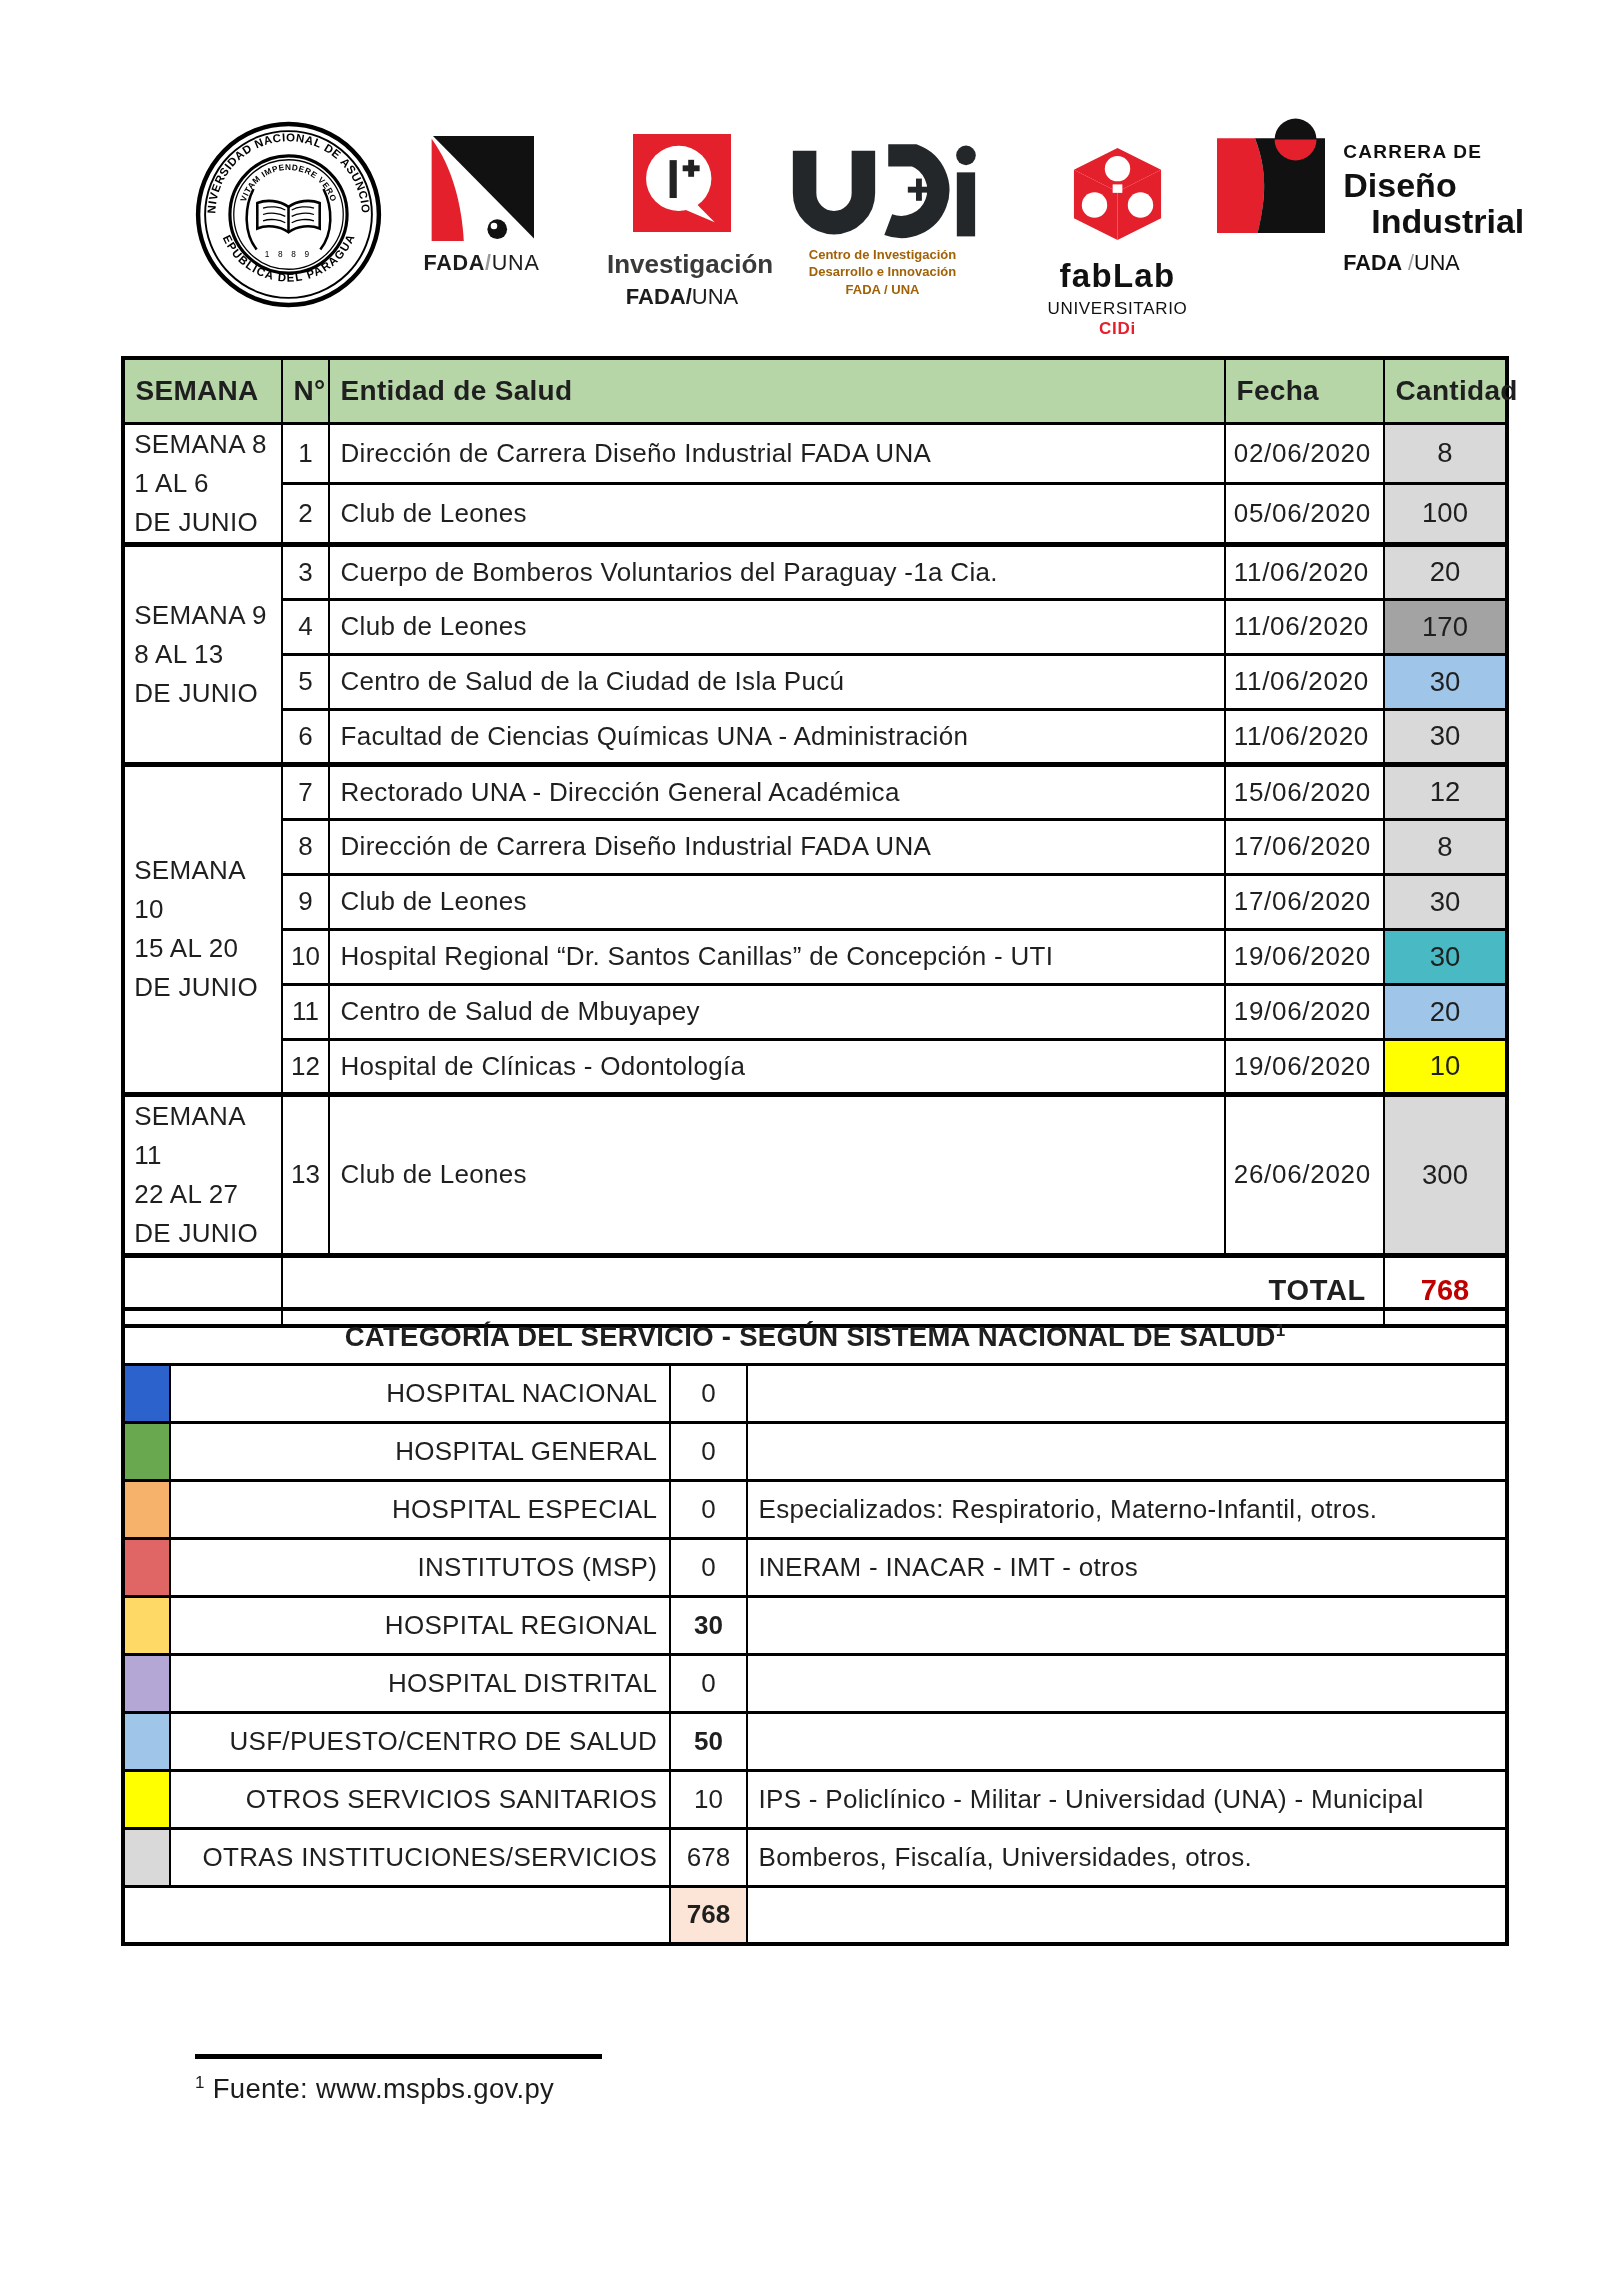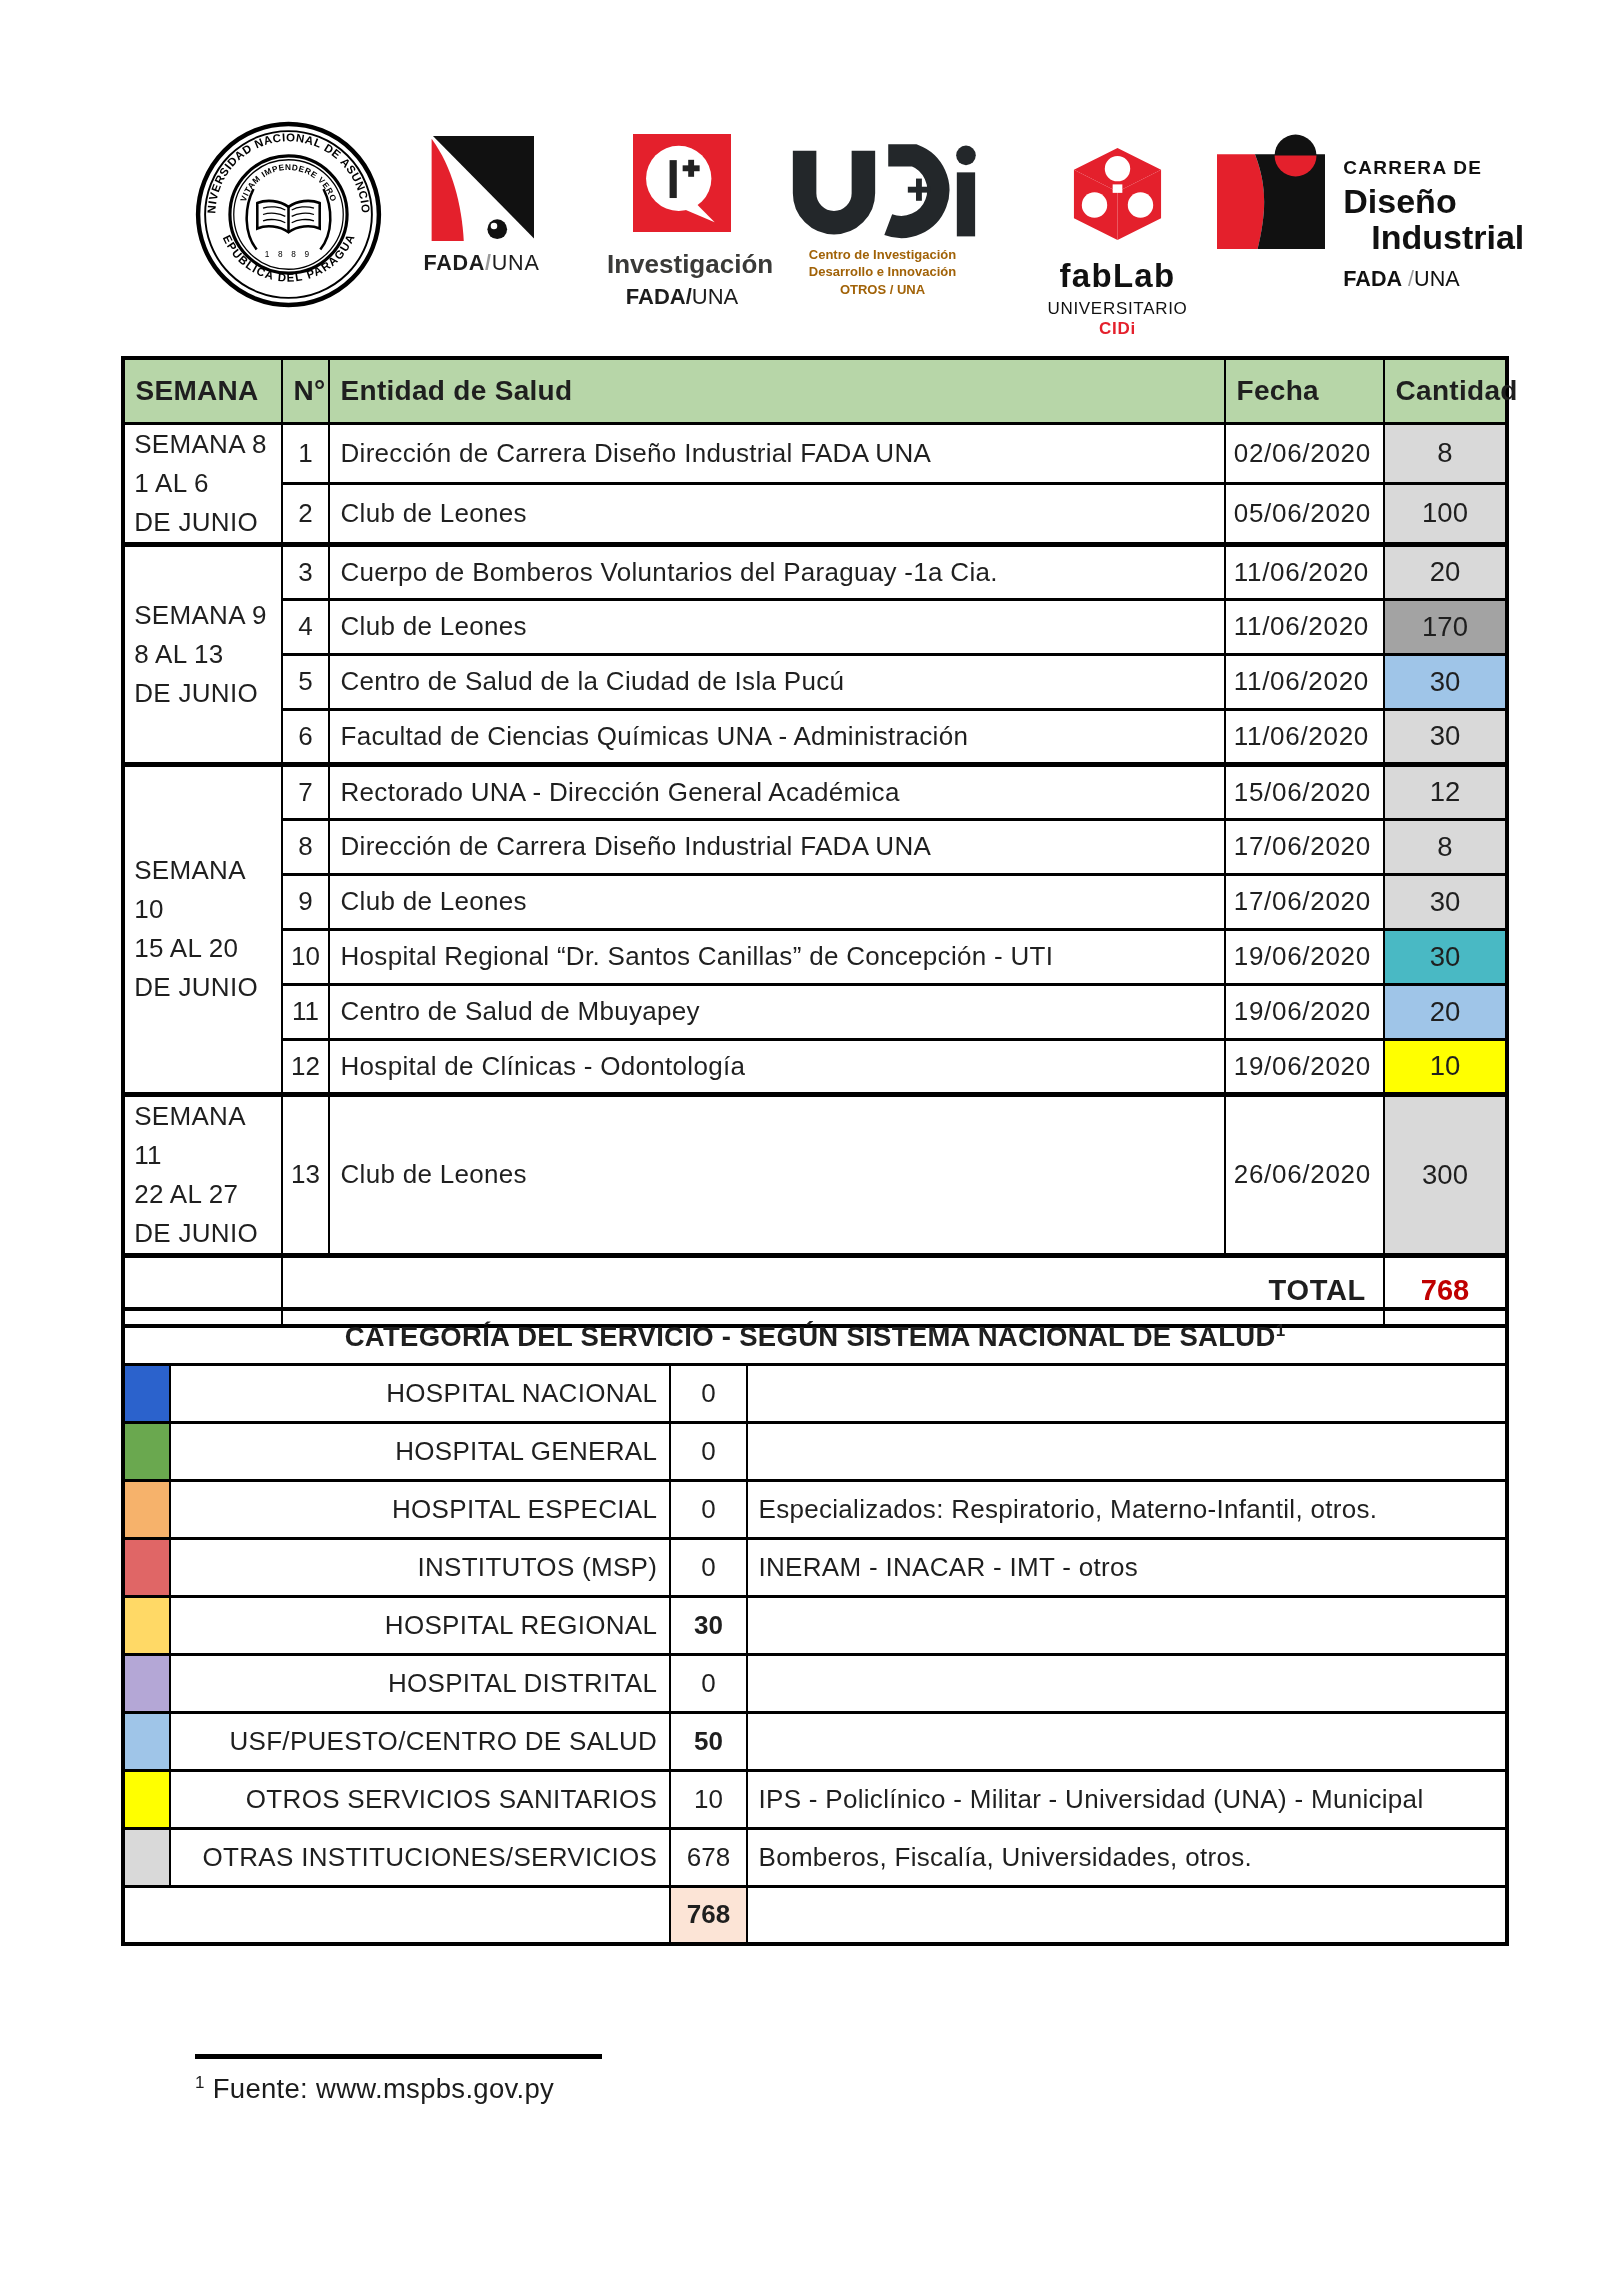--- a/index.html
+++ b/index.html
@@ -21,21 +21,21 @@
   .inv-line2 { margin-top:3.9px; font-size:22px; color:#1c1c1c; }
   .inv-line2 .b { font-weight:bold; }
   .cidi-logo { left:778px; top:141px; width:209px; text-align:center; }
   .cidi-logo svg { width:196px; height:98px; display:block; margin:0 auto; }
   .cidi-lines { margin-top:6.5px; font-size:13px; font-weight:bold; line-height:1.35; color:#a16207; }
   .fablab-logo { left:1039px; top:139px; width:157px; text-align:center; }
   .fablab-logo svg { width:121px; height:118px; display:block; margin:0 auto; }
   .fablab-word { margin-top:0; font-size:33px; font-weight:bold; letter-spacing:1.3px; color:#111; }
   .fablab-sub { margin-top:3.9px; font-size:17px; letter-spacing:0.7px; color:#111; }
   .fablab-sub .accent { color:#e4202c; font-weight:bold; }
-  .carrera-logo { left:1217px; top:131px; display:flex; gap:18.3px; }
+  .carrera-logo { left:1217px; top:115px; display:flex; gap:18.3px; }
   .carrera-logo svg { width:108px; height:121px; }
   .carrera-text { padding-top:26px; text-align:left; }
   .carrera-l1 { font-size:19px; font-weight:bold; letter-spacing:1.3px; color:#111; }
   .carrera-l2 { font-size:34px; font-weight:bold; line-height:1.05; color:#111; margin-top:5.2px; }
   .carrera-l3 { font-size:34px; font-weight:bold; line-height:1.05; color:#111;margin-left:28px; }
   .carrera-l4 { font-size:21.6px; margin-top:10.5px; color:#111; }
   .carrera-l4 .slash { color:#9b9b9b; }
   
   table { border-collapse:collapse; table-layout:fixed; }
   .main-table { position:absolute; left:121px; top:356px; width:1384px; border:4.6px solid #000; }
@@ -137,21 +137,21 @@
       <path d="M30,15 L30,80 A45,45 0 0 0 120,80 L120,15" fill="none" stroke="#23272a" stroke-width="36"></path>
       <path d="M158,22 L198,22 A53,53 0 1 1 158,128" fill="none" stroke="#23272a" stroke-width="34"></path>
       <rect x="188" y="70" width="34" height="9" fill="#23272a"></rect>
       <rect x="200.5" y="57.5" width="9" height="34" fill="#23272a"></rect>
       <circle cx="277" cy="22" r="15" fill="#23272a"></circle>
       <rect x="263" y="48" width="28" height="98" fill="#23272a"></rect>
     </svg>
     <div class="cidi-lines">
       <div>Centro de Investigación</div>
       <div>Desarrollo e Innovación</div>
-      <div>OTROS / UNA</div>
+      <div>FADA / UNA</div>
     </div>
   </div>
 
   <div class="logo fablab-logo">
     <svg viewBox="0 0 200 185">
       <polygon points="100,10 172,46 100,82 28,46" fill="#e4202c"></polygon>
       <polygon points="28,46 100,82 100,162 28,126" fill="#e4202c"></polygon>
       <polygon points="172,46 100,82 100,162 172,126" fill="#e4202c"></polygon>
       <circle cx="100" cy="44" r="21" fill="#fff"></circle>
       <circle cx="62" cy="104" r="21" fill="#fff"></circle>

